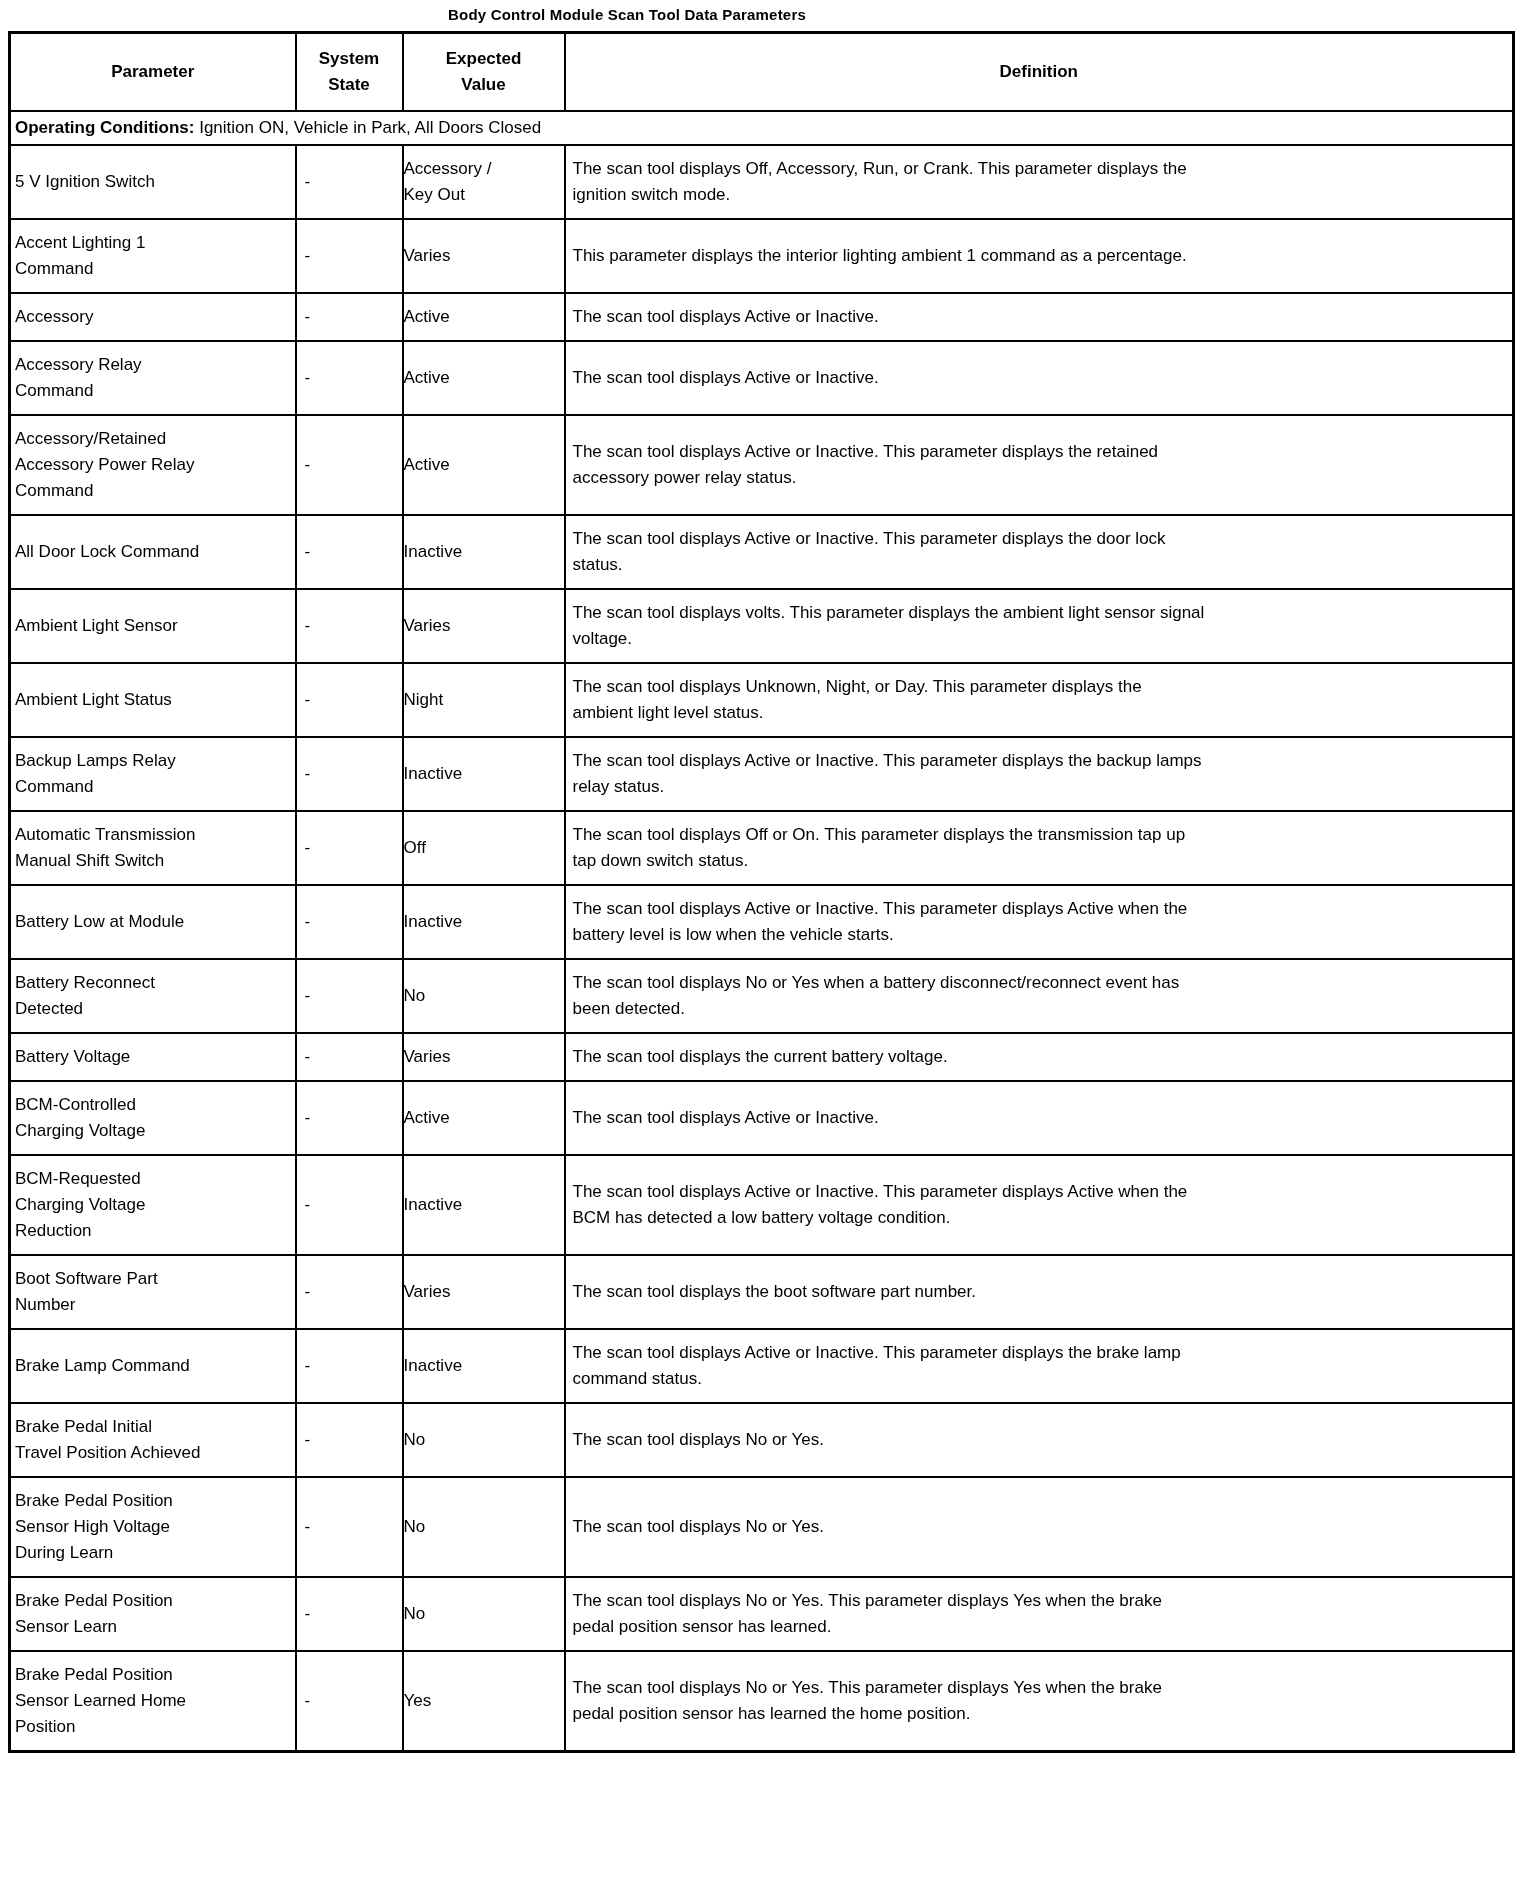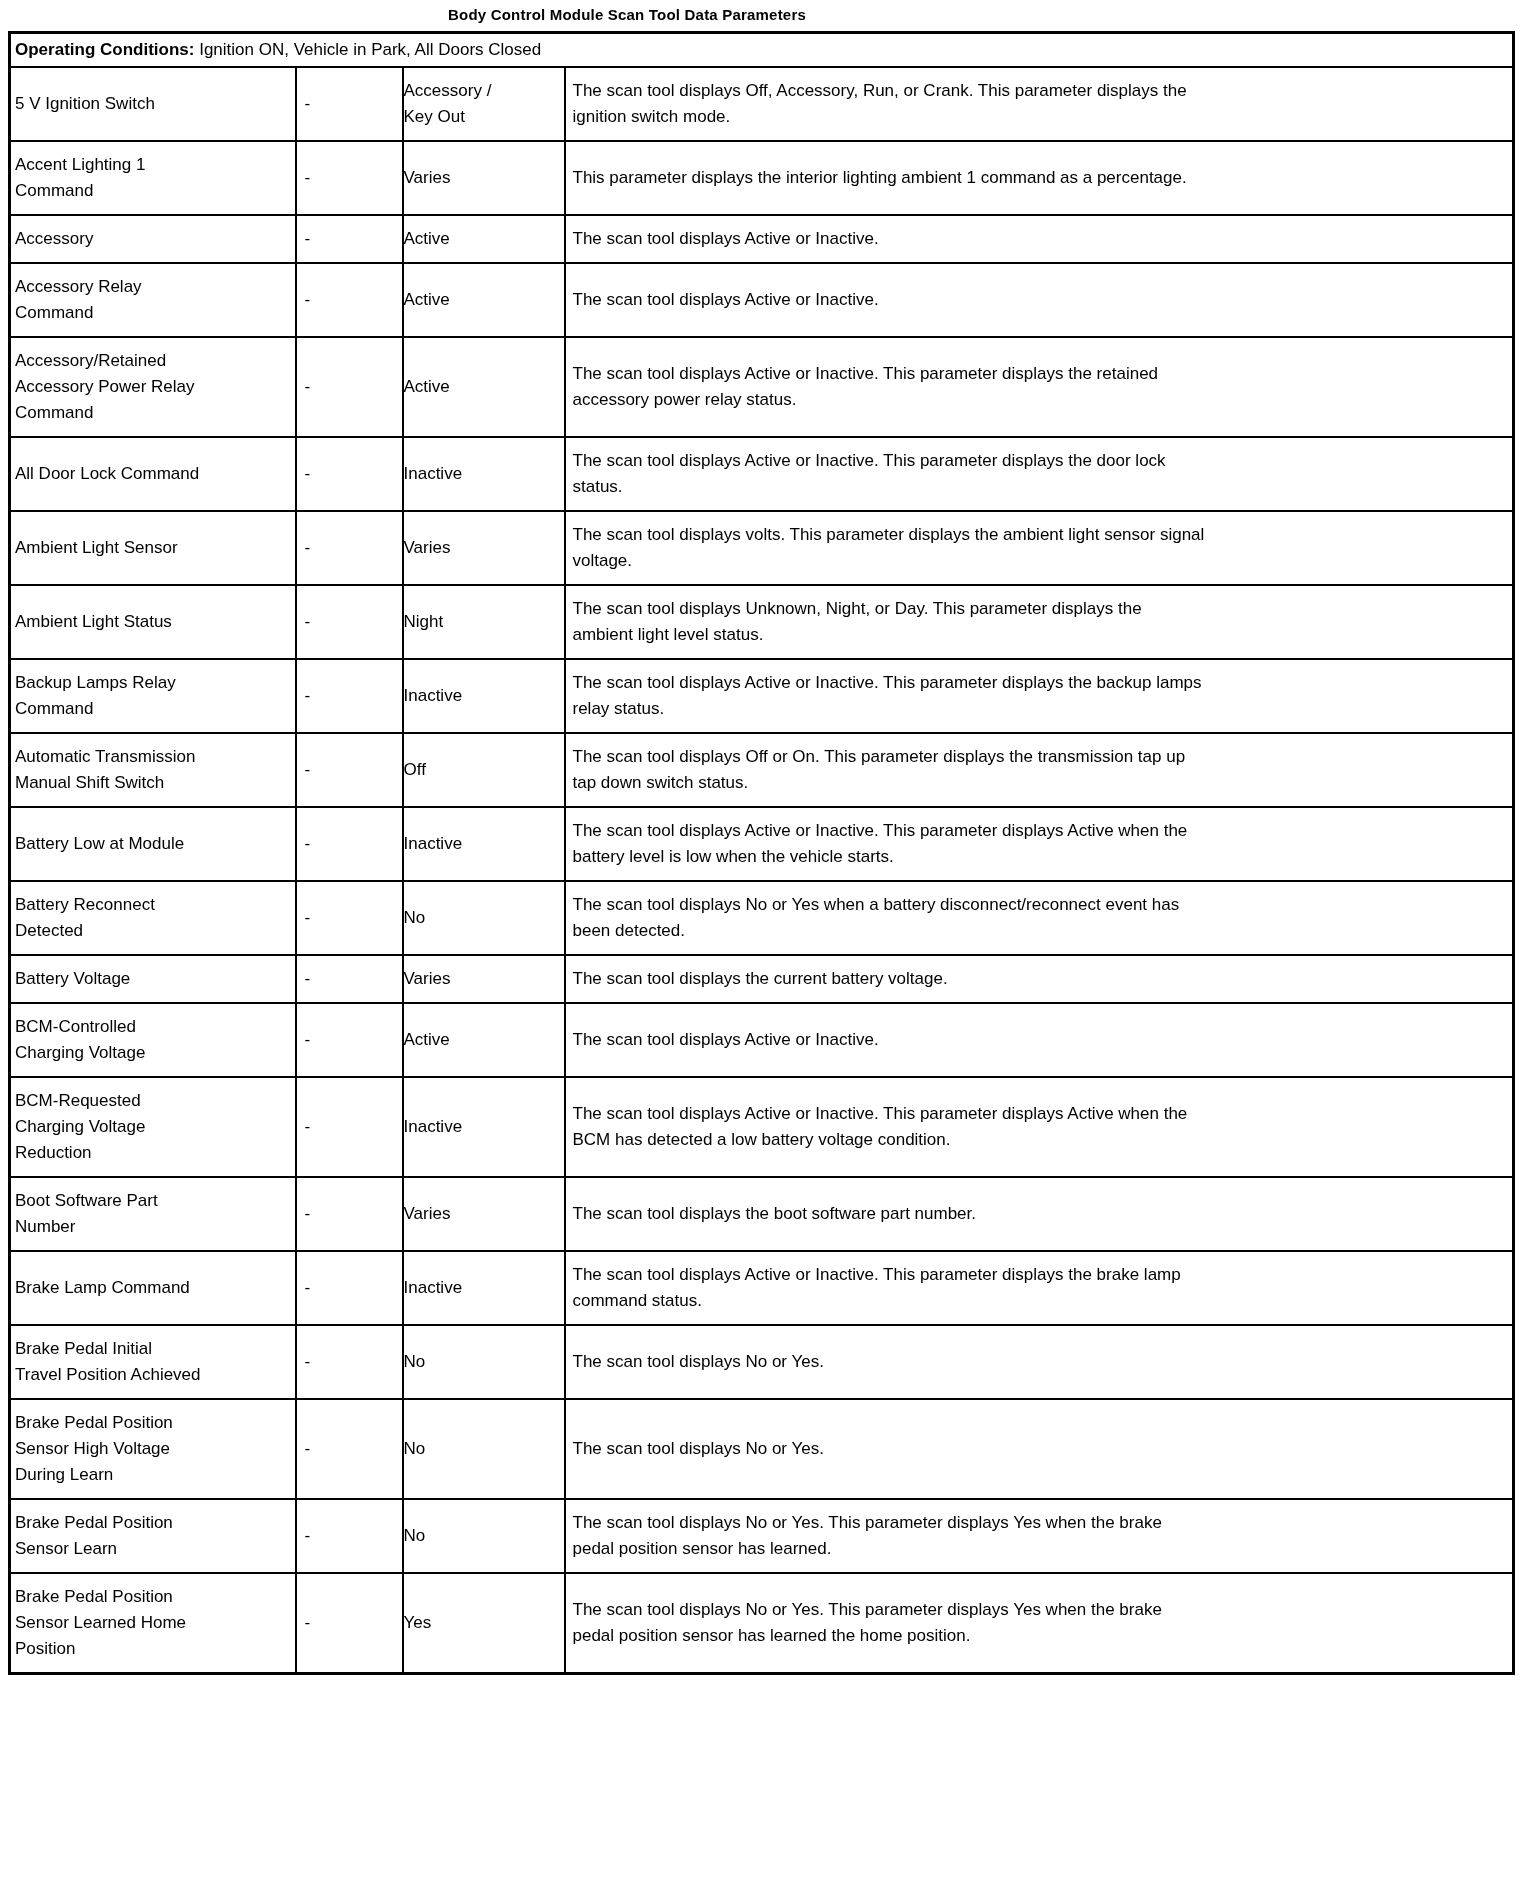--- a/index.html
+++ b/index.html
@@ -74,20 +74,28 @@
   <div class="doc-title">Body Control Module Scan Tool Data Parameters</div>
 
   <table class="scan-table">
     <colgroup>
       <col style="width:286px">
       <col style="width:107px">
       <col style="width:162px">
       <col style="width:949px">
     </colgroup>
     <thead>
+      <tr>
+        <th class="hdr">Parameter</th>
+        <th class="hdr">System
+State</th>
+        <th class="hdr">Expected
+Value</th>
+        <th class="hdr">Definition</th>
+      </tr>
       <tr class="opcond-row">
         <td colspan="4"><span class="opcond-label">Operating Conditions:</span><span> Ignition ON, Vehicle in Park, All Doors Closed</span></td>
       </tr>
     </thead>
     <tbody id="table-body">
   <tr>
     <td class="param">5 V Ignition Switch</td>
     <td class="state">-</td>
     <td class="value">Accessory /
 Key Out</td>

